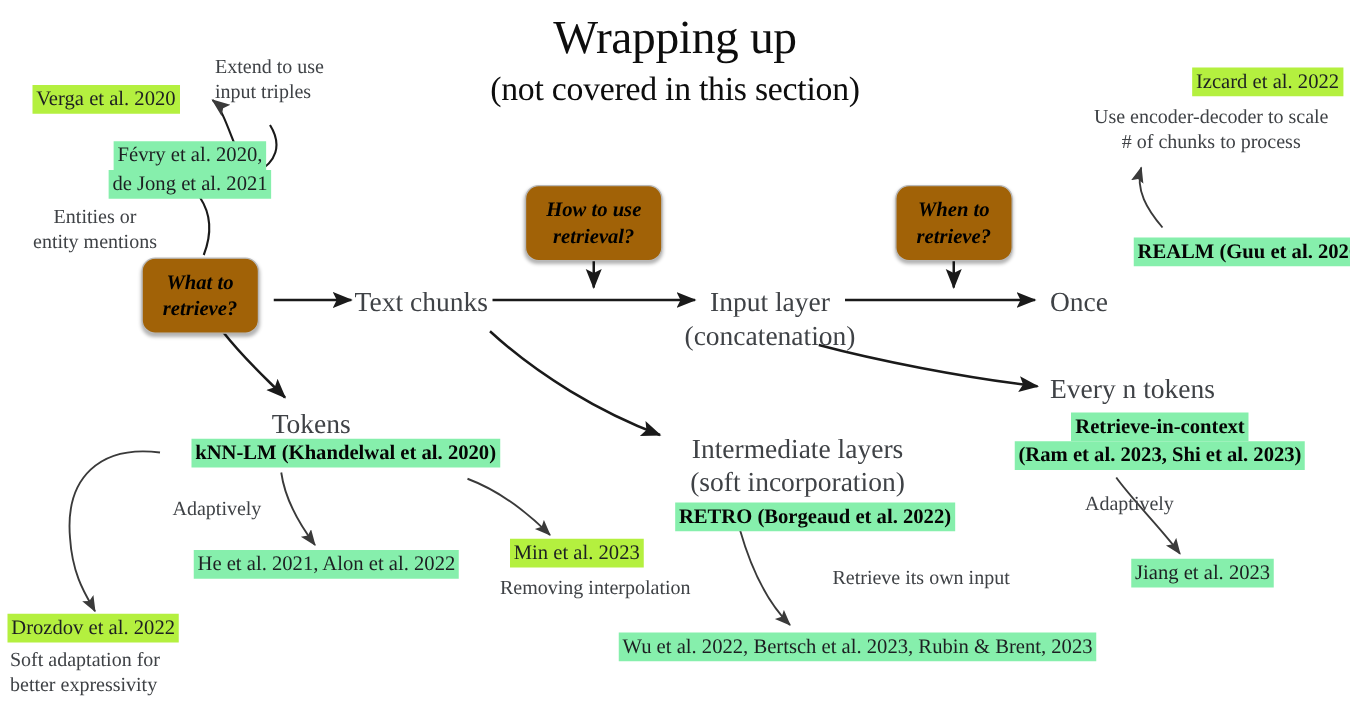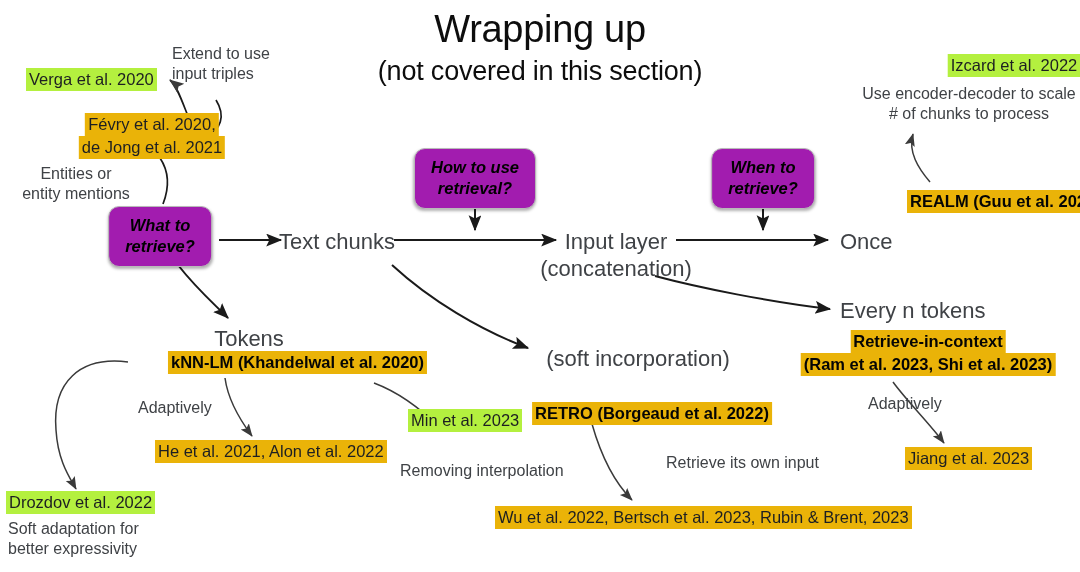--- a/index.html
+++ b/index.html
@@ -1,45 +1,45 @@
 <!DOCTYPE html>
 <html><head>
 <meta charset="utf-8">
 <style>
   html,body{margin:0;padding:0;background:#ffffff;}
   body{width:1080px;height:572px;position:relative;overflow:hidden;
        font-family:"Liberation Sans","DejaVu Sans",sans-serif;
        color:#3b3b3b;-webkit-font-smoothing:antialiased;}
-  #canvas{position:absolute;inset:0;width:869px;height:572px;}
+  #canvas{position:absolute;inset:0;width:869px;height:572px;font-family:Liberation Serif, serif;}
   svg.arrows{position:absolute;left:0;top:0;width:1080px;height:572px;pointer-events:none;}
 
   .node{position:absolute;white-space:nowrap;line-height:1.22;}
   .ctr{text-align:center;transform:translateX(-50%);}
   .lft{text-align:left;}
 
   
   .title-main{position:absolute;left:540px;top:8px;transform:translateX(-50%);
     font-size:38px;color:#0d0d0d;letter-spacing:-0.3px;font-weight:400;text-align:center;}
   .title-sub{position:absolute;left:540px;top:56px;transform:translateX(-50%);
     font-size:27px;color:#0d0d0d;letter-spacing:-0.2px;font-weight:400;text-align:center;}
 
   
   .qbox{position:absolute;transform:translateX(-50%);
-    background:#a21caf;border:1px solid #b9b9b9;border-radius:11px;
+    background:#a16207;border:1px solid #b9b9b9;border-radius:11px;
     box-shadow:0 2px 3px rgba(0,0,0,.30);
     color:#000;font-weight:bold;font-style:italic;font-size:16.5px;
     text-align:center;line-height:1.28;padding:8px 16px 9px;}
 
   
   .flow{font-size:22px;color:#3f4246;}
   .small{font-size:16px;color:#3f4246;}
 
   
   .hl{display:inline-block;padding:1px 3px 2px;}
-  .hl-cyan{background:#eab308;}
+  .hl-cyan{background:#86efac;}
   .hl-lime{background:#b4f03f;}
   .cite{font-size:16.5px;color:#1d1f22;}
   .cite-b{font-size:16.5px;color:#050505;font-weight:bold;margin-left:28px;}
   .stack .hl{display:block;width:-moz-fit-content;width:fit-content;}
   .stack.ctr .hl{margin-left:auto;margin-right:auto;}
 </style>
 </head>
 <body>
 
 <div id="canvas">
@@ -125,20 +125,21 @@
   </div>
 
   <div class="node flow ctr" style="left:337px;top:229px;">Text chunks</div>
 
   <div class="node flow ctr" style="left:616px;top:229px;">
     <div>Input layer</div>
     <div>(concatenation)</div>
   </div>
 
   <div class="node flow ctr" style="left:638px;top:346px;">
+    <div>Intermediate layers</div>
     <div>(soft incorporation)</div>
   </div>
 
   <div class="node flow lft" style="left:840px;top:229px;">Once</div>
 
   <div class="node flow lft" style="left:840px;top:298px;">Every n tokens</div>
 
   <div class="node flow ctr" style="left:249px;top:326px;">Tokens</div>
 
   <div class="node ctr" style="left:1014px;top:54px;">
@@ -147,40 +148,40 @@
 
   <div class="node small ctr" style="left:969px;top:84px;">
     <div>Use encoder-decoder to scale</div>
     <div># of chunks to process</div>
   </div>
 
   <div class="node lft" style="left:879px;top:190px;">
     <span class="hl hl-cyan cite-b">REALM (Guu et al. 2020)</span>
   </div>
 
-  <div class="node ctr" style="left:261px;top:351px;padding-left:45px;">
+  <div class="node ctr" style="left:240px;top:351px;padding-left:45px;">
     <span class="hl hl-cyan cite-b">kNN-LM (Khandelwal et al. 2020)</span>
   </div>
 
   <div class="node small lft" style="left:138px;top:398px;">Adaptively</div>
 
   <div class="node lft" style="left:155px;top:440px;">
     <span class="hl hl-cyan cite">He et al. 2021, Alon et al. 2022</span>
   </div>
 
   <div class="node lft" style="left:6px;top:491px;">
     <span class="hl hl-lime cite">Drozdov et al. 2022</span>
   </div>
 
   <div class="node small lft" style="left:8px;top:519px;">
     <div>Soft adaptation for</div>
     <div>better expressivity</div>
   </div>
 
-  <div class="node lft" style="left:408px;top:409px;">
+  <div class="node lft" style="left:408px;top:431px;">
     <span class="hl hl-lime cite">Min et al. 2023</span>
   </div>
 
   <div class="node small lft" style="left:400px;top:461px;">Removing interpolation</div>
 
   <div class="node ctr" style="left:638px;top:402px;">
     <span class="hl hl-cyan cite-b">RETRO (Borgeaud et al. 2022)</span>
   </div>
 
   <div class="node small lft" style="left:666px;top:453px;">Retrieve its own input</div>

